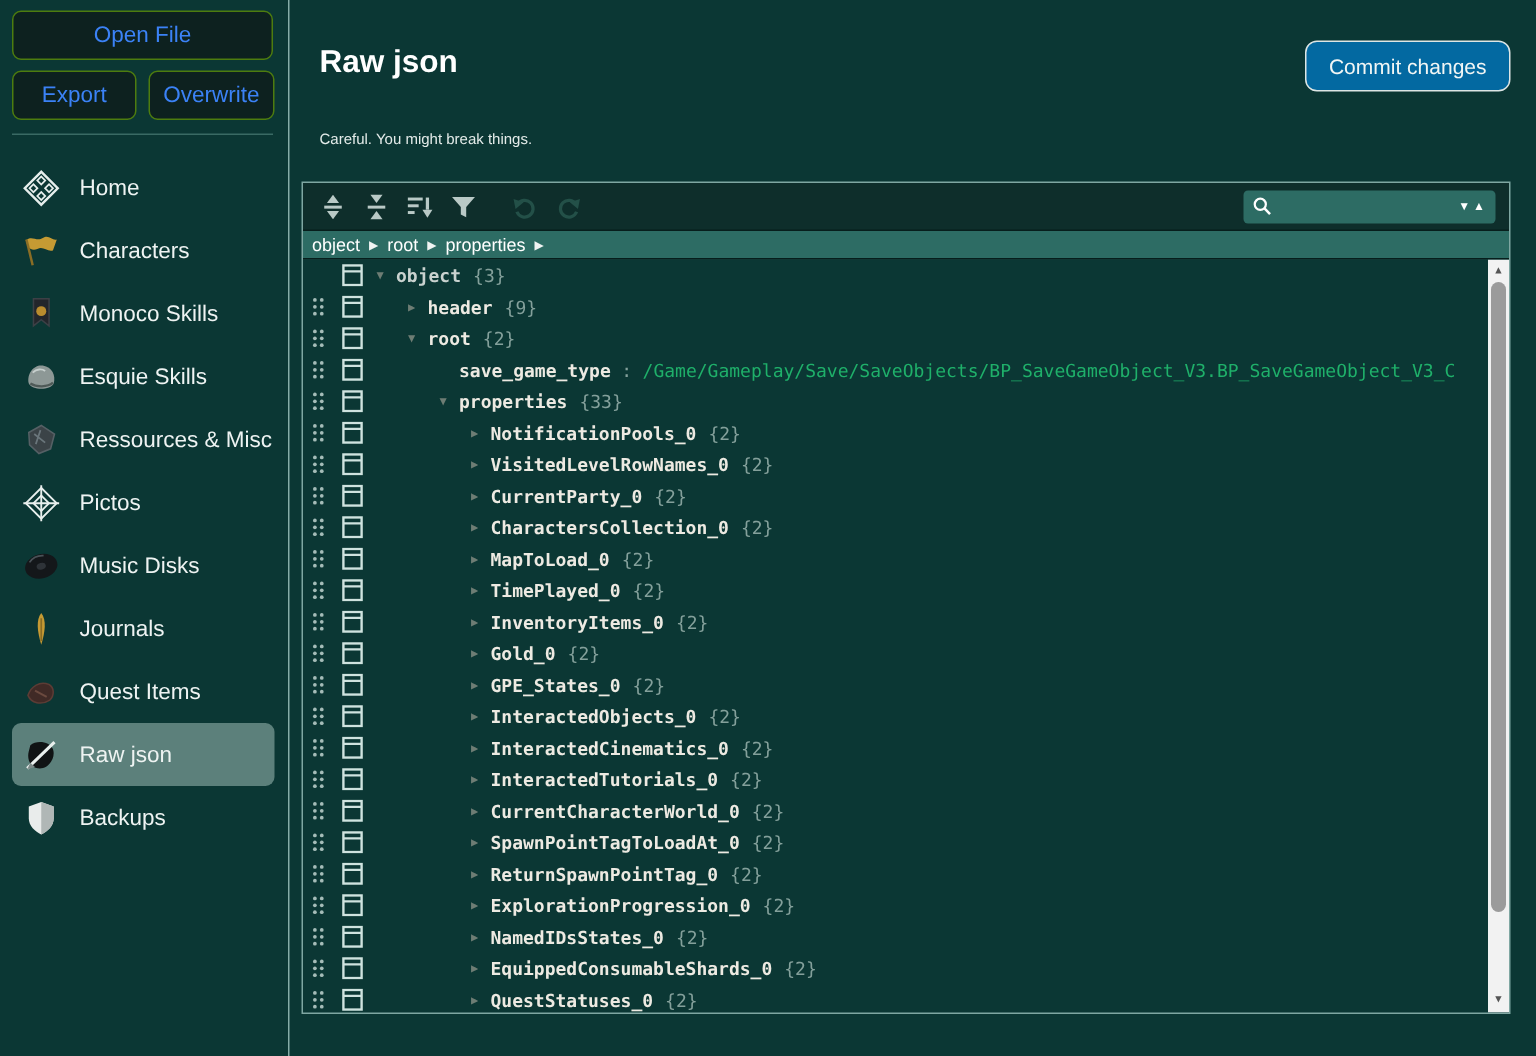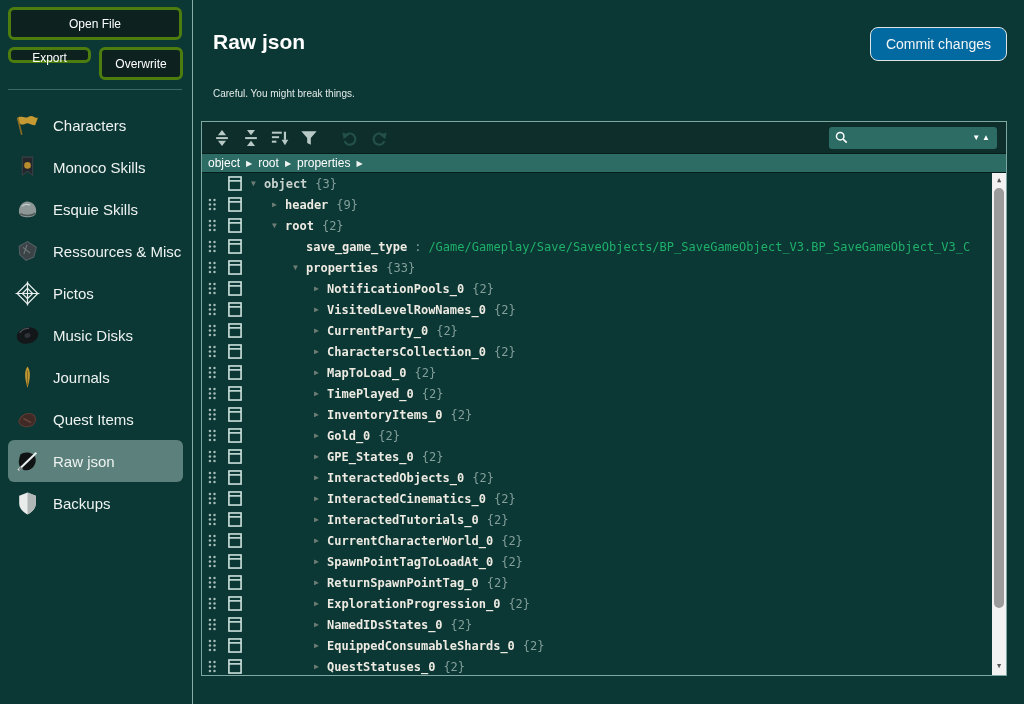--- a/index.html
+++ b/index.html
@@ -5,25 +5,25 @@
   * { box-sizing: border-box; }
   html,body { margin:0; padding:0; }
   body {
     width:1024px; height:704px; position:relative; overflow:hidden;
     background:#0b3734; color:#eef3f2;
     font-family:"Liberation Sans", sans-serif;
   }
   
   .sidebar { position:absolute; left:0; top:0; width:193px; height:704px;
     border-right:1px solid #86aca7; background:#0b3734; }
-  .sbtn { position:absolute; background:#0d211f; color:#ffffff;
-    border:3px solid #4d7c0f; border-radius:6px; font-size:12px;
+  .sbtn { position:absolute; background:#0d211f; color:#3b82f6;
+    border:1px solid #4d7c0f; border-radius:6px; font-size:15px;
     font-family:"Liberation Sans",sans-serif; cursor:pointer; }
   .btn-open { left:8px; top:7px; width:174px; height:33px; }
-  .btn-export { left:8px; top:47px; width:83px; height:16px; }
+  .btn-export { left:8px; top:47px; width:83px; height:33px; }
   .btn-overwrite { left:99px; top:47px; width:84px; height:33px; }
   .sb-divider { position:absolute; left:8px; top:89px; width:174px; height:0;
     border-top:1px solid #3a6a64; }
   .nav { position:absolute; top:104px; left:0; width:193px; }
   .nav-item { display:flex; align-items:center; height:42px;
     margin:0 10px 0 8px; padding-left:5px; border-radius:6px;
     font-size:15px; cursor:pointer; }
   .nav-item.selected { background:#5c807b; }
   .nav-ico { width:29px; height:29px; display:flex; align-items:center;
     justify-content:center; flex:0 0 29px; }
@@ -92,20 +92,32 @@
 
 <div class="sidebar">
   <button class="sbtn btn-open">Open File</button>
   <button class="sbtn btn-export">Export</button>
   <button class="sbtn btn-overwrite">Overwrite</button>
   <div class="sb-divider"></div>
   <div class="nav">
       <div class="nav-item">
         <span class="nav-ico">
           <svg viewBox="0 0 26 26">
+            <rect x="5.5" y="5.5" width="15" height="15" transform="rotate(45 13 13)" fill="none" stroke="#e6eeec" stroke-width="1.5"></rect>
+            <rect x="11.2" y="6.2" width="3.6" height="3.6" transform="rotate(45 13 8)" fill="none" stroke="#e6eeec" stroke-width="1.1"></rect>
+            <rect x="11.2" y="16.2" width="3.6" height="3.6" transform="rotate(45 13 18)" fill="none" stroke="#e6eeec" stroke-width="1.1"></rect>
+            <rect x="6.2" y="11.2" width="3.6" height="3.6" transform="rotate(45 8 13)" fill="none" stroke="#e6eeec" stroke-width="1.1"></rect>
+            <rect x="16.2" y="11.2" width="3.6" height="3.6" transform="rotate(45 18 13)" fill="none" stroke="#e6eeec" stroke-width="1.1"></rect>
+          </svg>
+        </span>
+        <span class="nav-label">Home</span>
+      </div>
+      <div class="nav-item">
+        <span class="nav-ico">
+          <svg viewBox="0 0 26 26">
             <path d="M3 6 C7 2.5 10 7 14 4.5 C18 2 20 6.5 23 5.5 L20.5 12.5 C16.5 13.5 14.5 9.5 10.5 11.5 C8 12.7 5.5 11.5 4.5 10.5 Z" fill="#c59a33"></path>
             <path d="M3.5 5.5 L7.5 22" stroke="#8a6d25" stroke-width="1.6"></path>
           </svg>
         </span>
         <span class="nav-label">Characters</span>
       </div>
       <div class="nav-item">
         <span class="nav-ico">
           <svg viewBox="0 0 26 26">
             <path d="M8 3 H18 V20.5 L13 16.5 L8 20.5 Z" fill="#23262b" stroke="#3c4046" stroke-width="1"></path>

